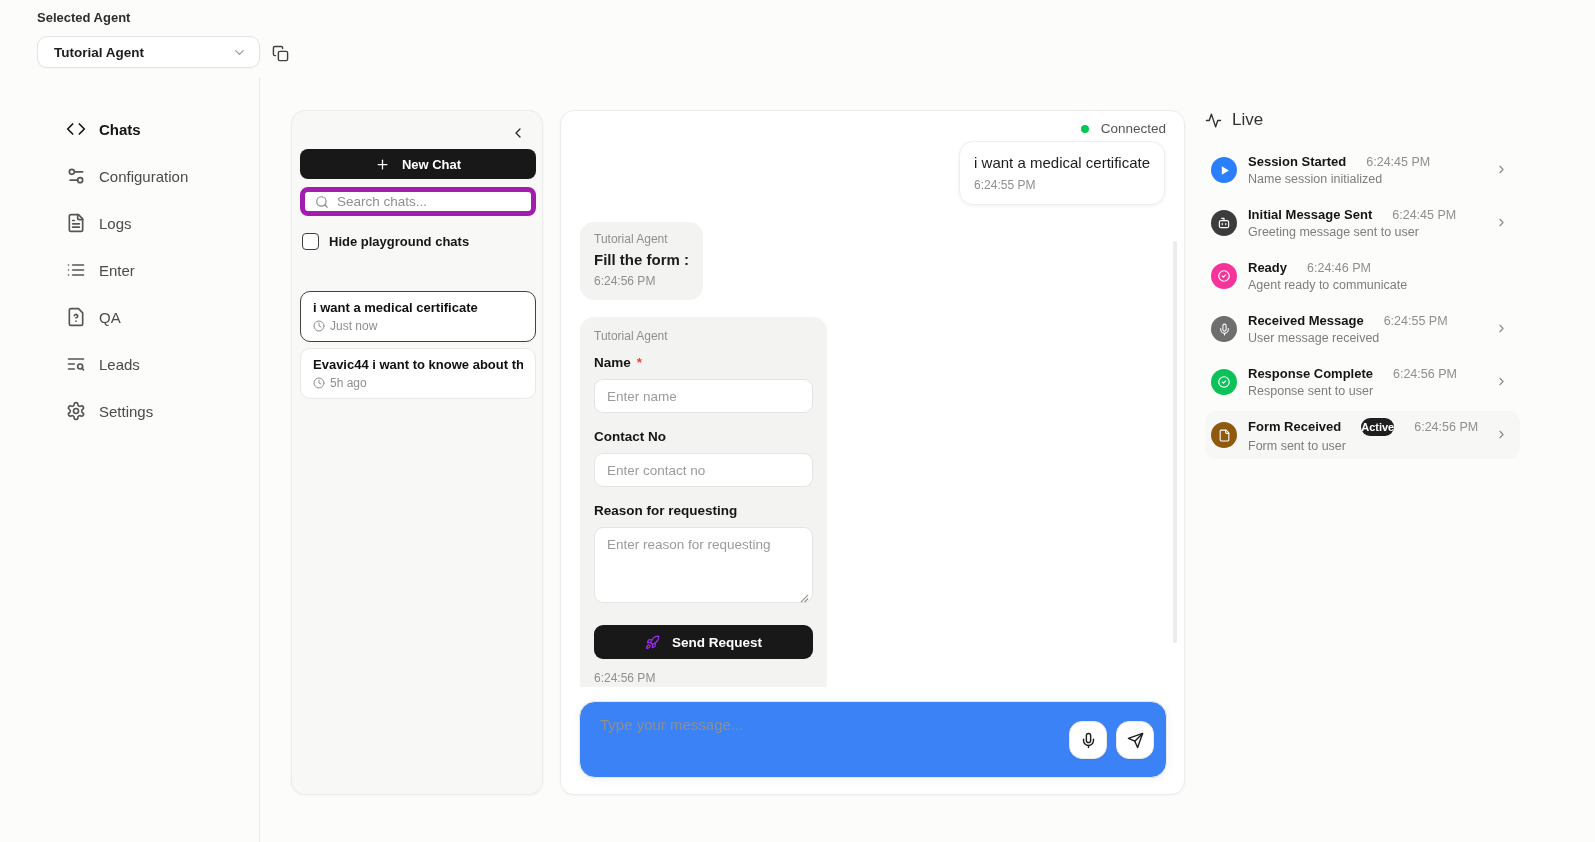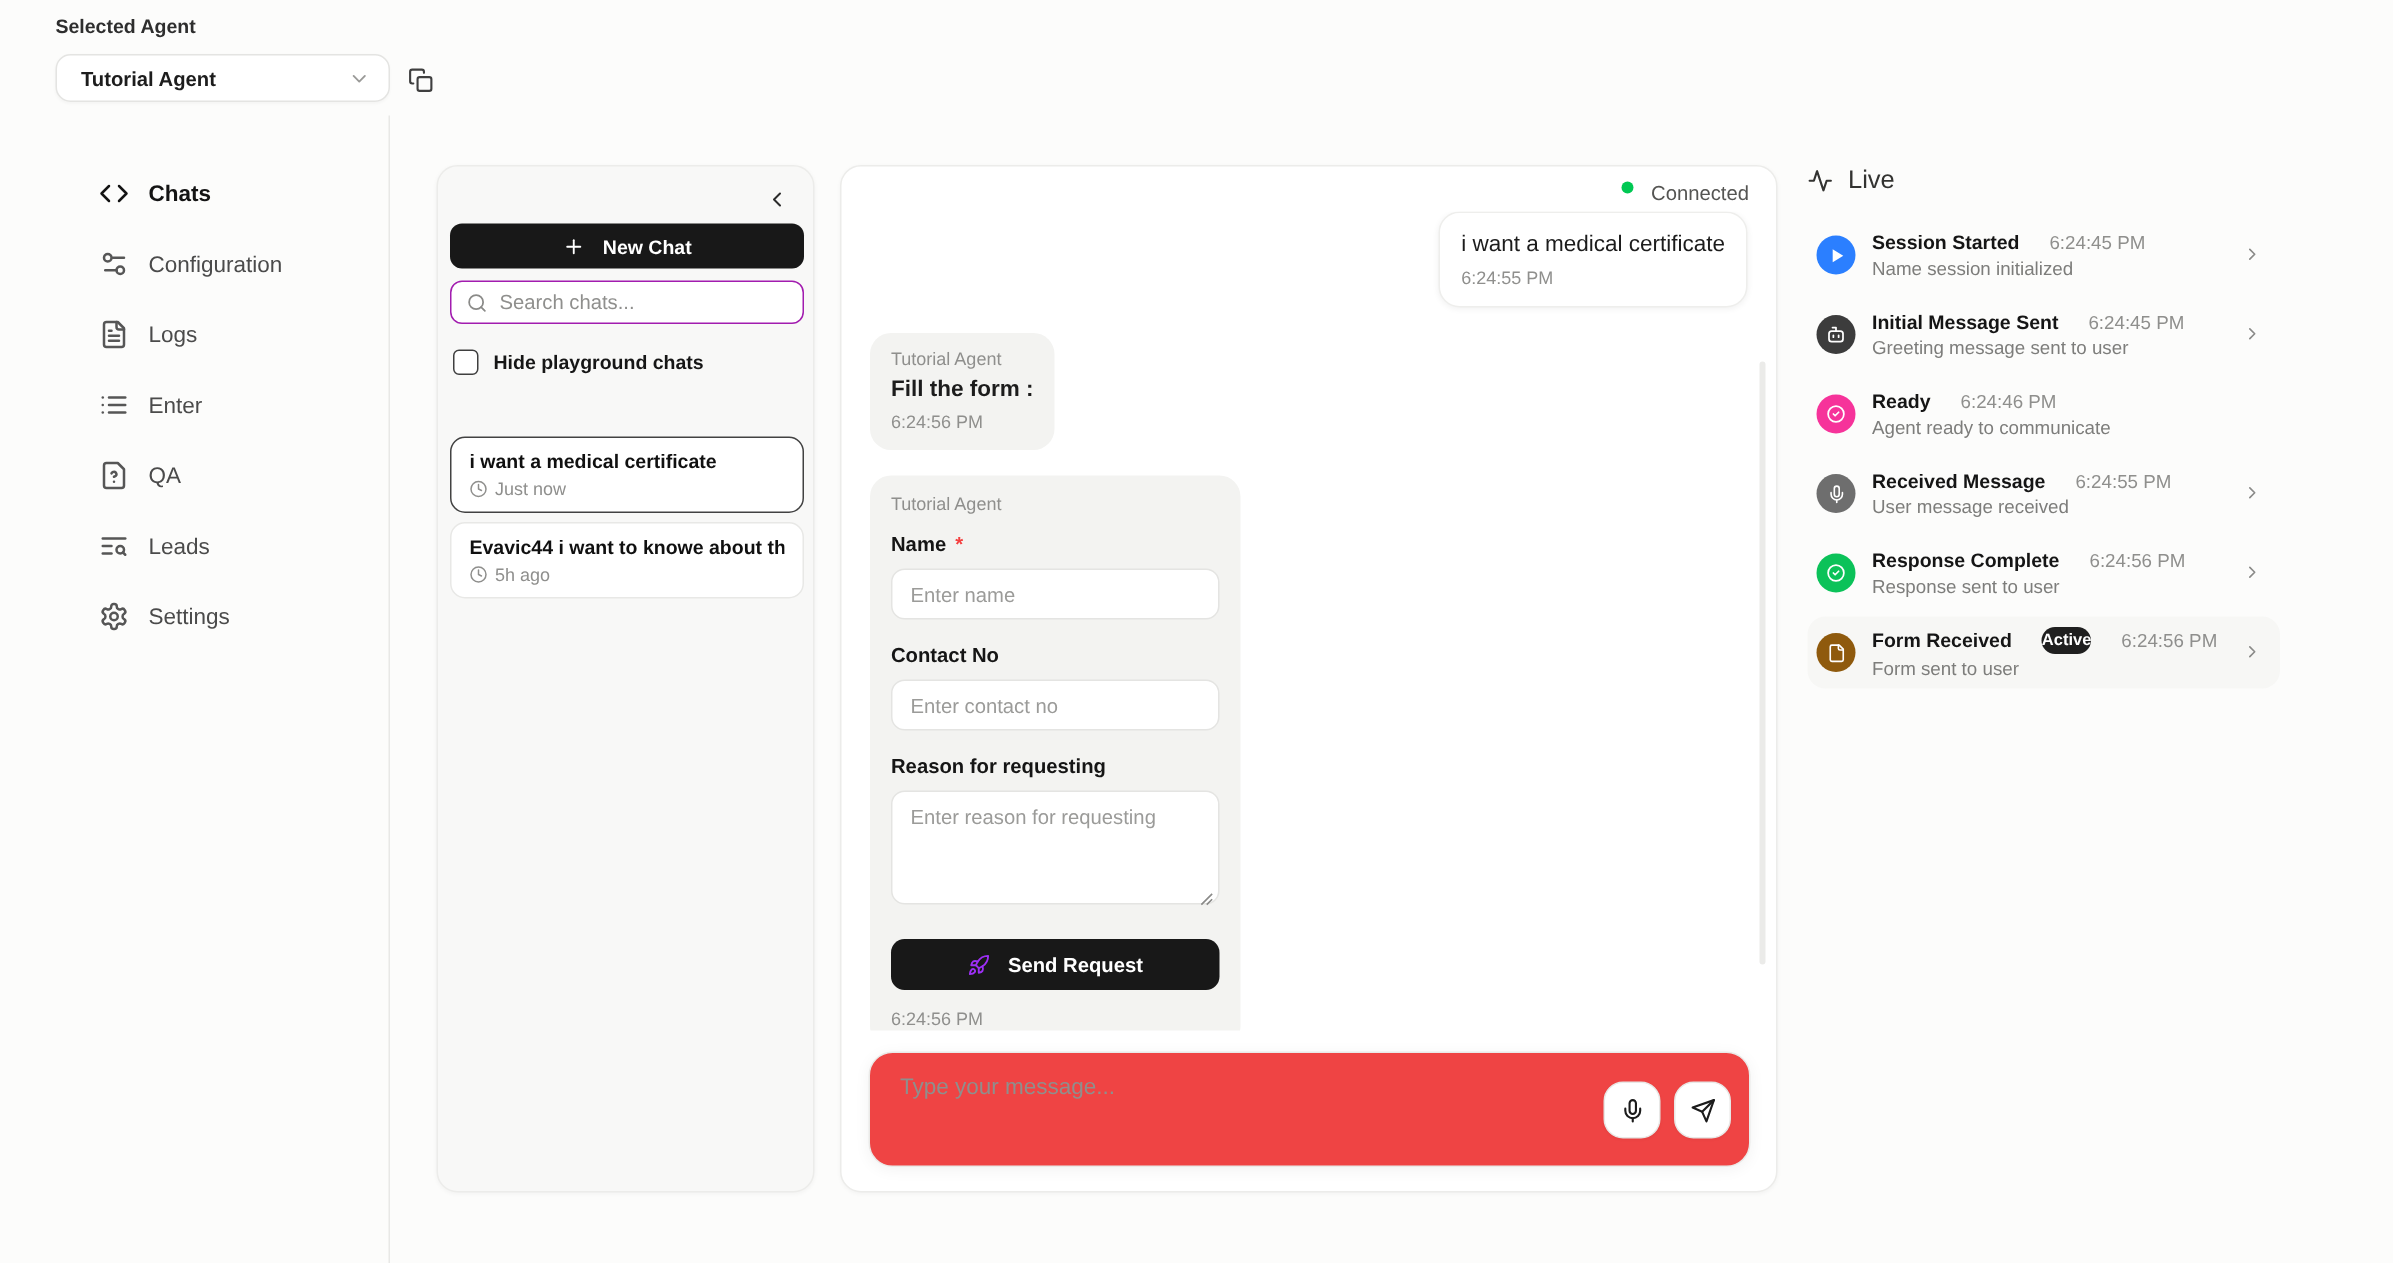--- a/index.html
+++ b/index.html
@@ -45,21 +45,21 @@
   }
   .collapse-btn { position:absolute; right:14px; top:13px; width:18px; height:18px; color:#2b2b2b; background:none; border:none; cursor:pointer; }
   .new-chat-btn {
     position:absolute; left:8px; top:38px; width:236px; height:30px;
     background:#181818; color:#fff; border:none; border-radius:8px;
     display:flex; align-items:center; justify-content:center; gap:12px;
     font-size:13px; font-weight:600; cursor:pointer; font-family:inherit;
   }
   .search-box {
     position:absolute; left:8px; top:76px; width:236px; height:29px;
-    background:#fff; border:1px solid #a21caf; border-radius:8px;
+    background:#fff; border:5px solid #a21caf; border-radius:8px;
     display:flex; align-items:center; gap:8px; padding:0 10px;
   }
   .search-box input { border:none; outline:none; flex:1; font-size:13.5px; font-family:inherit; color:#333; background:transparent; }
   .search-box input::placeholder { color:#8f8f8d; }
   .search-box .sic { color:#8a8a88; }
   .hide-row { position:absolute; left:10px; top:122px; display:flex; align-items:center; gap:10px; cursor:pointer; }
   .hide-row .cb { width:17px; height:17px; background:#fff; border:1.5px solid #3f3f3f; border-radius:4px; }
   .hide-row label { font-size:13px; font-weight:700; color:#161616; cursor:pointer; }
   .chat-items { position:absolute; left:8px; top:180px; width:236px; display:flex; flex-direction:column; gap:6px; }
   .chat-item {
@@ -70,21 +70,21 @@
   .chat-item .t { font-size:13px; font-weight:700; color:#101010; white-space:nowrap; overflow:hidden; }
   .chat-item .meta { display:flex; align-items:center; gap:5px; margin-top:4px; color:#8f8f8d; }
   .chat-item .meta span { font-size:12px; }
 
   
   .chat-panel {
     position:absolute; left:560px; top:110px; width:625px; height:685px;
     background:#fff; border:1px solid #ececea; border-radius:14px;
     box-shadow:0 1px 3px rgba(0,0,0,.04);
   }
-  .conn { position:absolute; top:10px; right:18px; display:flex; gap:12px; }
+  .conn { position:absolute; top:10px; right:18px; display:flex; align-items:center; gap:12px; }
   .conn .dot { width:8px; height:8px; border-radius:50%; background:#00c853; }
   .conn span { font-size:13.5px; color:#555553; }
   .messages { position:absolute; left:0; top:30px; width:100%; height:546px; overflow:hidden; padding:0 19px; display:flex; flex-direction:column; }
   .bubble { border-radius:14px; }
   .bubble .sender { font-size:12px; color:#8f8f8d; }
   .bubble .time { font-size:12px; color:#8f8f8d; }
   .msg-user {
     align-self:flex-end; background:#fff; border:1px solid #eeeeec;
     box-shadow:0 1px 4px rgba(0,0,0,.06); padding:12px 14px;
   }
@@ -110,21 +110,21 @@
     width:100%; height:34px; margin-top:18px; background:#181818; color:#fff;
     border:none; border-radius:9px; display:flex; align-items:center; justify-content:center; gap:12px;
     font-size:13.5px; font-weight:700; cursor:pointer; font-family:inherit;
   }
   .send-request-btn .rocket { color:#9d2ff5; }
   .msg-form .time { margin-top:12px; }
   .chat-scrollbar { position:absolute; right:7px; top:130px; width:4px; height:402px; background:#ebebe9; border-radius:4px; }
 
   .input-bar {
     position:absolute; left:18px; top:590px; width:588px; height:77px;
-    background:#ef4444; border:1px solid #eaeae8; border-radius:16px;
+    background:#3b82f6; border:1px solid #eaeae8; border-radius:16px;
     box-shadow:0 2px 10px rgba(0,0,0,.05);
   }
   .input-bar input { position:absolute; left:20px; top:14px; width:380px; border:none; outline:none; font-size:15px; font-family:inherit; color:#333; background:transparent; }
   .input-bar input::placeholder { color:#8f8f8d; }
   .round-btn {
     position:absolute; top:19px; width:38px; height:38px; background:#fff;
     border:1px solid #e8e8e6; border-radius:13px; display:flex; align-items:center; justify-content:center;
     color:#1c1c1c; cursor:pointer; box-shadow:0 1px 2px rgba(0,0,0,.04);
   }
   .mic-btn { left:489px; }

